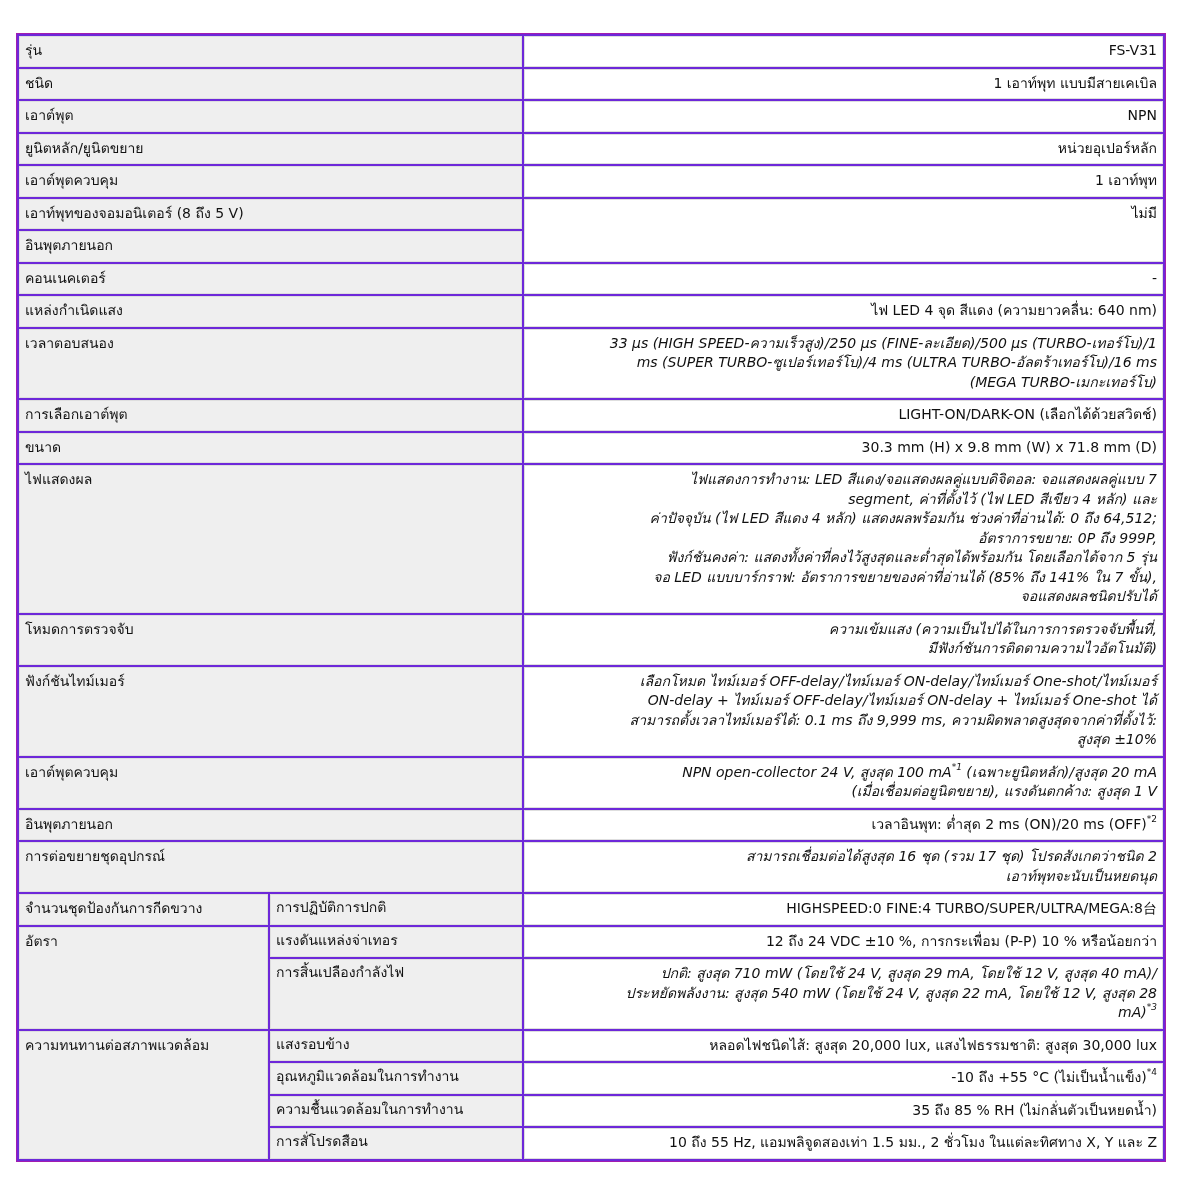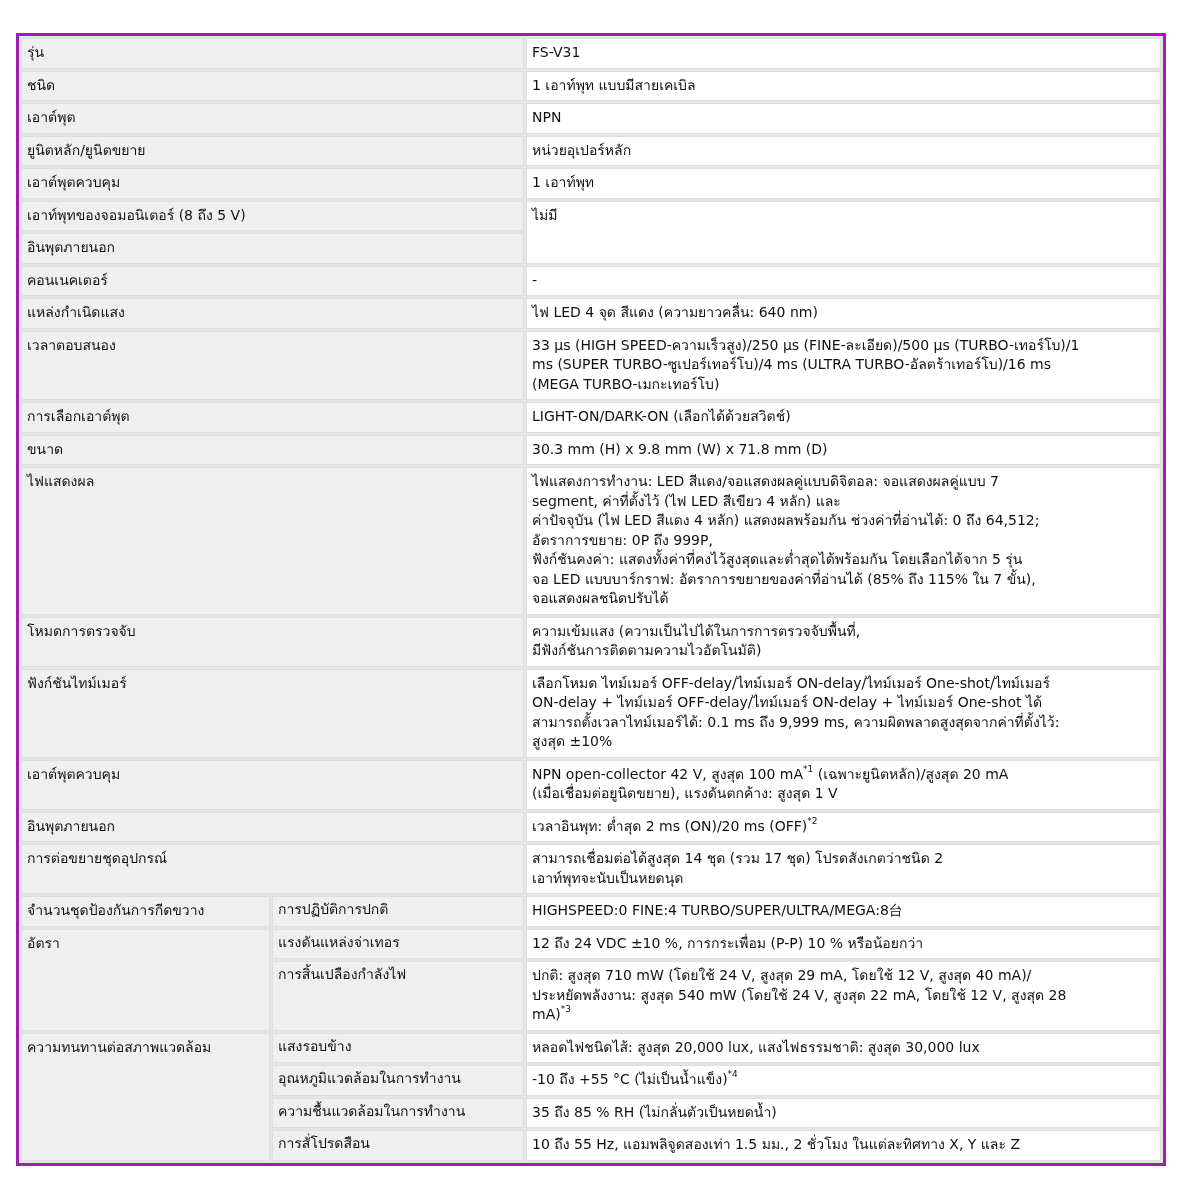--- a/index.html
+++ b/index.html
@@ -1,25 +1,25 @@
 <!DOCTYPE html>
 <html><head>
 <meta charset="utf-8">
 <style>
   html, body { margin:0; padding:0; background:#ffffff; }
   body { width:1181px; height:1181px; position:relative; font-family:"DejaVu Sans", sans-serif; color:#111; }
   .wrap { position:absolute; left:16px; top:33px; width:1150px; }
-  table.spec { border-collapse:separate; border-spacing:2px; width:100%; background:#e5e5e5; border:3px solid #a21caf; table-layout:fixed; }
+  table.spec { border-collapse:separate; border-spacing:2px; width:100%; background:#6d28d9; border:1px solid #a21caf; table-layout:fixed; }
   table.spec td { border:1px solid #dedede; vertical-align:top; font-size:14px; line-height:19.5px; padding:4px 5px 5px 5px; }
   td.lbl { background:#efefef; }
   td.sub { background:#efefef;font-family:Liberation Mono, monospace; }
-  td.val { background:#ffffff; }
+  td.val { background:#ffffff;text-align:right; }
   sup { font-size:9px; line-height:0; position:relative; top:-1px; }
   .col1 { width:249px; } .col2 { width:252px; } .col3 { width:auto; }
-  .line { display:block; }
+  .line { display:block;font-style:italic; }
 </style>
 </head>
 <body>
 
 <div class="wrap">
 <table class="spec">
   <colgroup>
         <col class="col1">
         <col class="col2">
         <col class="col3">
@@ -77,21 +77,21 @@
       <td class="val">30.3 mm (H) x 9.8 mm (W) x 71.8 mm (D)</td>
     </tr>
     <tr>
       <td class="lbl" colspan="2">ไฟแสดงผล</td>
       <td class="val">
         <span class="line">ไฟแสดงการทำงาน: LED สีแดง/จอแสดงผลคู่แบบดิจิตอล: จอแสดงผลคู่แบบ 7</span>
         <span class="line">segment, ค่าที่ตั้งไว้ (ไฟ LED สีเขียว 4 หลัก) และ</span>
         <span class="line">ค่าปัจจุบัน (ไฟ LED สีแดง 4 หลัก) แสดงผลพร้อมกัน ช่วงค่าที่อ่านได้: 0 ถึง 64,512;</span>
         <span class="line">อัตราการขยาย: 0P ถึง 999P,</span>
         <span class="line">ฟังก์ชันคงค่า: แสดงทั้งค่าที่คงไว้สูงสุดและต่ำสุดได้พร้อมกัน โดยเลือกได้จาก 5 รุ่น</span>
-        <span class="line">จอ LED แบบบาร์กราฟ: อัตราการขยายของค่าที่อ่านได้ (85% ถึง 115% ใน 7 ขั้น),</span>
+        <span class="line">จอ LED แบบบาร์กราฟ: อัตราการขยายของค่าที่อ่านได้ (85% ถึง 141% ใน 7 ขั้น),</span>
         <span class="line">จอแสดงผลชนิดปรับได้</span>
       </td>
     </tr>
     <tr>
       <td class="lbl" colspan="2">โหมดการตรวจจับ</td>
       <td class="val">
         <span class="line">ความเข้มแสง (ความเป็นไปได้ในการการตรวจจับพื้นที่,</span>
         <span class="line">มีฟังก์ชันการติดตามความไวอัตโนมัติ)</span>
       </td>
     </tr>
@@ -100,32 +100,32 @@
       <td class="val">
         <span class="line">เลือกโหมด ไทม์เมอร์ OFF-delay/ไทม์เมอร์ ON-delay/ไทม์เมอร์ One-shot/ไทม์เมอร์</span>
         <span class="line">ON-delay + ไทม์เมอร์ OFF-delay/ไทม์เมอร์ ON-delay + ไทม์เมอร์ One-shot ได้</span>
         <span class="line">สามารถตั้งเวลาไทม์เมอร์ได้: 0.1 ms ถึง 9,999 ms, ความผิดพลาดสูงสุดจากค่าที่ตั้งไว้:</span>
         <span class="line">สูงสุด ±10%</span>
       </td>
     </tr>
     <tr>
       <td class="lbl" colspan="2">เอาต์พุตควบคุม</td>
       <td class="val">
-        <span class="line"><span>NPN open-collector 42 V, สูงสุด 100 mA</span><sup>*1</sup><span> (เฉพาะยูนิตหลัก)/สูงสุด 20 mA</span></span>
+        <span class="line"><span>NPN open-collector 24 V, สูงสุด 100 mA</span><sup>*1</sup><span> (เฉพาะยูนิตหลัก)/สูงสุด 20 mA</span></span>
         <span class="line">(เมื่อเชื่อมต่อยูนิตขยาย), แรงดันตกค้าง: สูงสุด 1 V</span>
       </td>
     </tr>
     <tr>
       <td class="lbl" colspan="2">อินพุตภายนอก</td>
       <td class="val"><span>เวลาอินพุท: ต่ำสุด 2 ms (ON)/20 ms (OFF)</span><sup>*2</sup></td>
     </tr>
     <tr>
       <td class="lbl" colspan="2">การต่อขยายชุดอุปกรณ์</td>
       <td class="val">
-        <span class="line">สามารถเชื่อมต่อได้สูงสุด 14 ชุด (รวม 17 ชุด) โปรดสังเกตว่าชนิด 2</span>
+        <span class="line">สามารถเชื่อมต่อได้สูงสุด 16 ชุด (รวม 17 ชุด) โปรดสังเกตว่าชนิด 2</span>
         <span class="line">เอาท์พุทจะนับเป็นหยดนุด</span>
       </td>
     </tr>
     <tr>
       <td class="lbl">จำนวนชุดป้องกันการกีดขวาง</td>
       <td class="sub">การปฏิบัติการปกติ</td>
       <td class="val">HIGHSPEED:0 FINE:4 TURBO/SUPER/ULTRA/MEGA:8台</td>
     </tr>
     <tr>
       <td class="lbl" rowspan="2">อัตรา</td>

